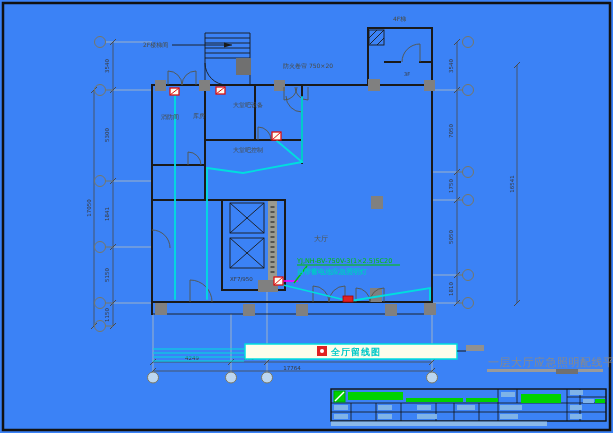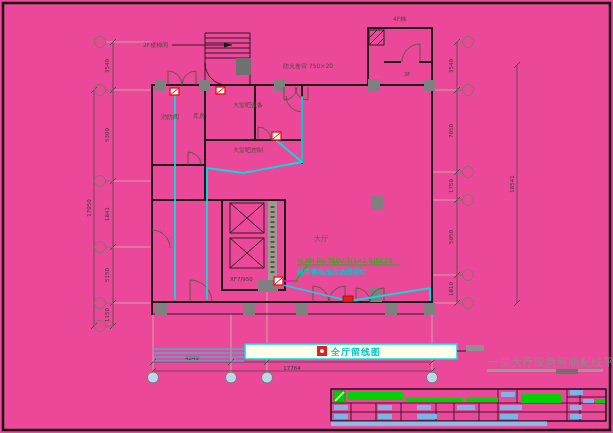--- a/index.html
+++ b/index.html
@@ -1,16 +1,16 @@
 <!DOCTYPE html>
 <html><head>
 <meta charset="utf-8">
 <style>
   html,body{margin:0;padding:0;background:#ffffff;}
-  .sheet{position:relative;width:613px;height:433px;background:#ec4899;overflow:hidden;
+  .sheet{position:relative;width:613px;height:433px;background:#3b82f6;overflow:hidden;
          font-family:"DejaVu Sans",sans-serif;}
   svg{display:block;}
   svg text{font-family:"DejaVu Sans",sans-serif;fill:#3a3a3a;}
   .wall{stroke:#1a1a1a;stroke-width:2;fill:none;stroke-linecap:square;}
   .thin{stroke:#1a1a1a;stroke-width:0.9;fill:none;}
   .lite{stroke:#c9c9b4;stroke-width:0.7;fill:none;}
   .diml{stroke:#4a4a4a;stroke-width:0.8;fill:none;}
   .tick{stroke:#4a4a4a;stroke-width:1;fill:none;}
   .wire{stroke:#00dede;stroke-width:1.8;fill:none;stroke-linecap:round;}
   .wirethin{stroke:#00dede;stroke-width:1.2;fill:none;}

